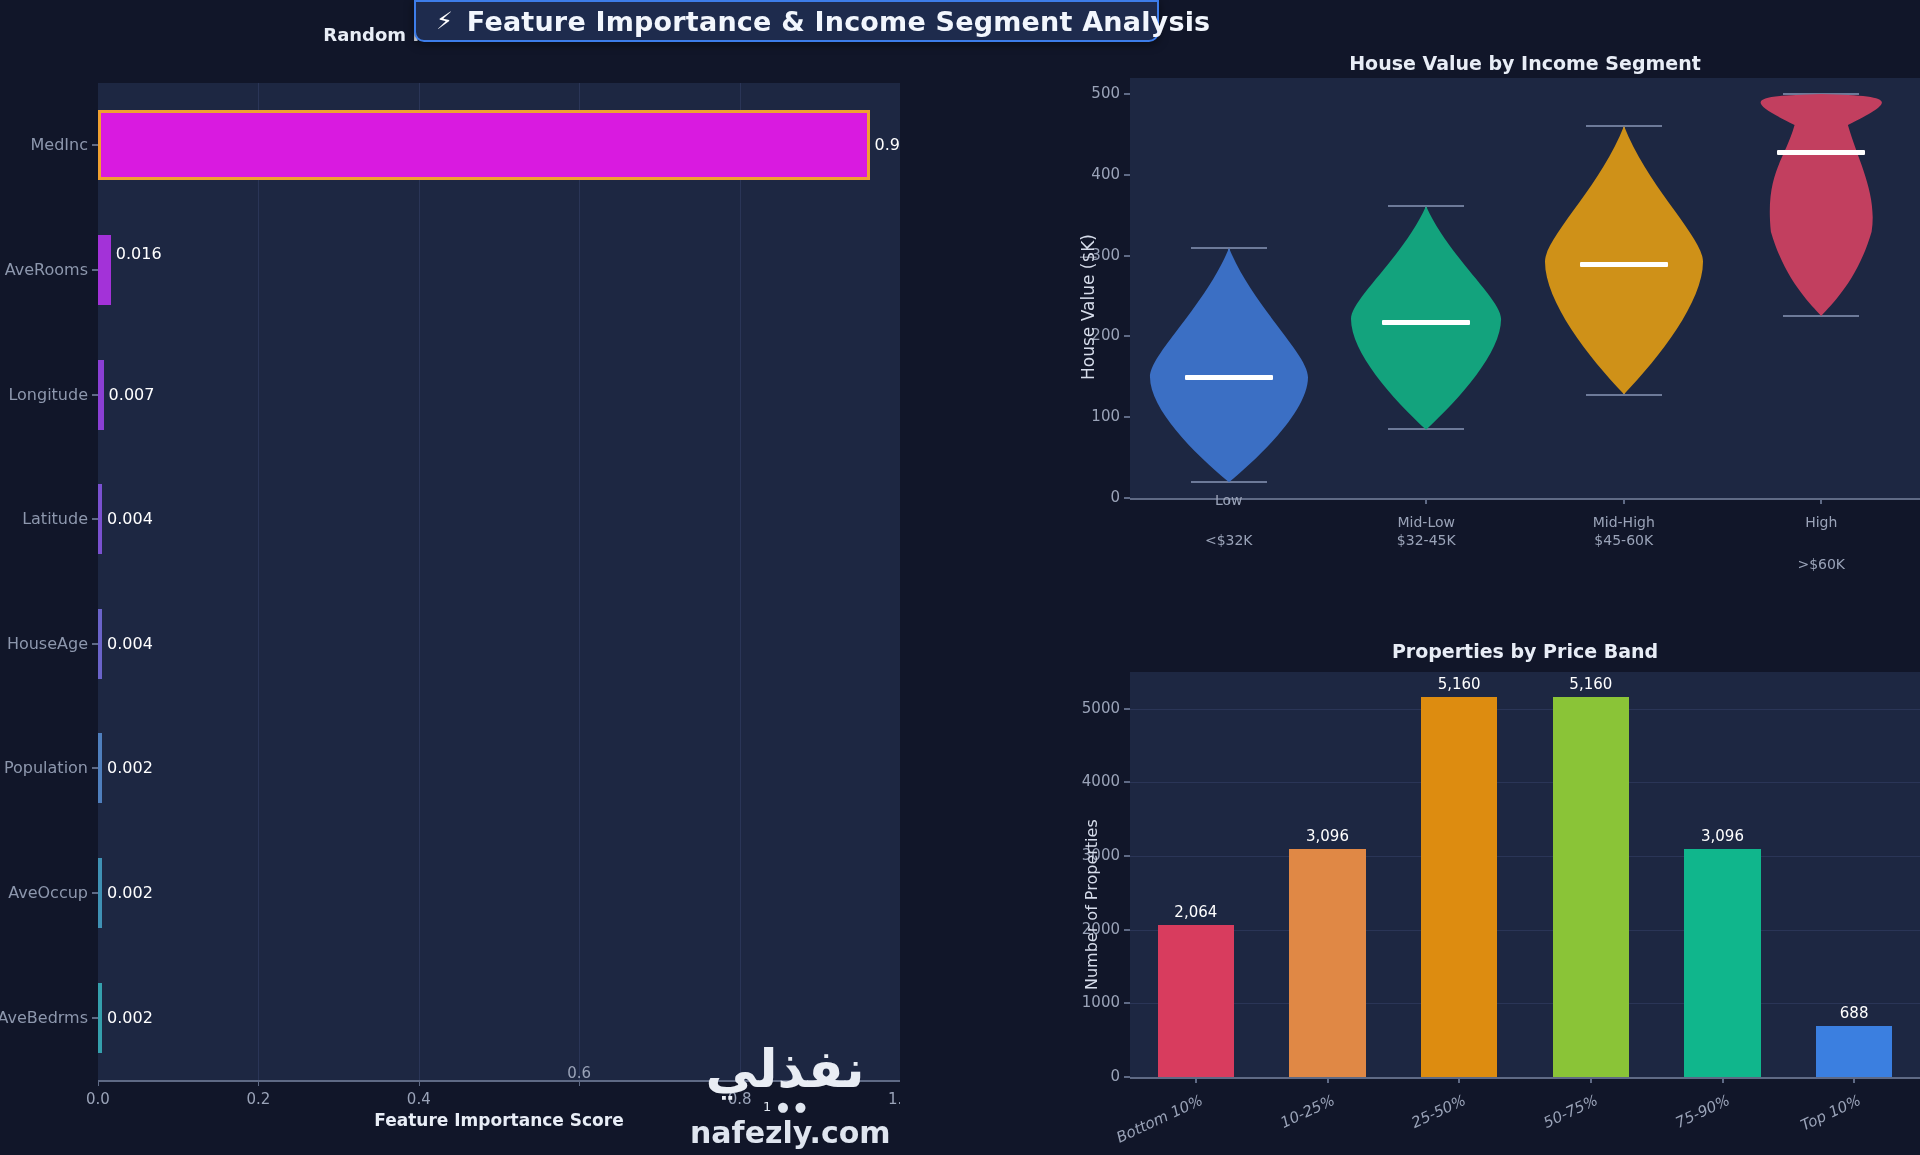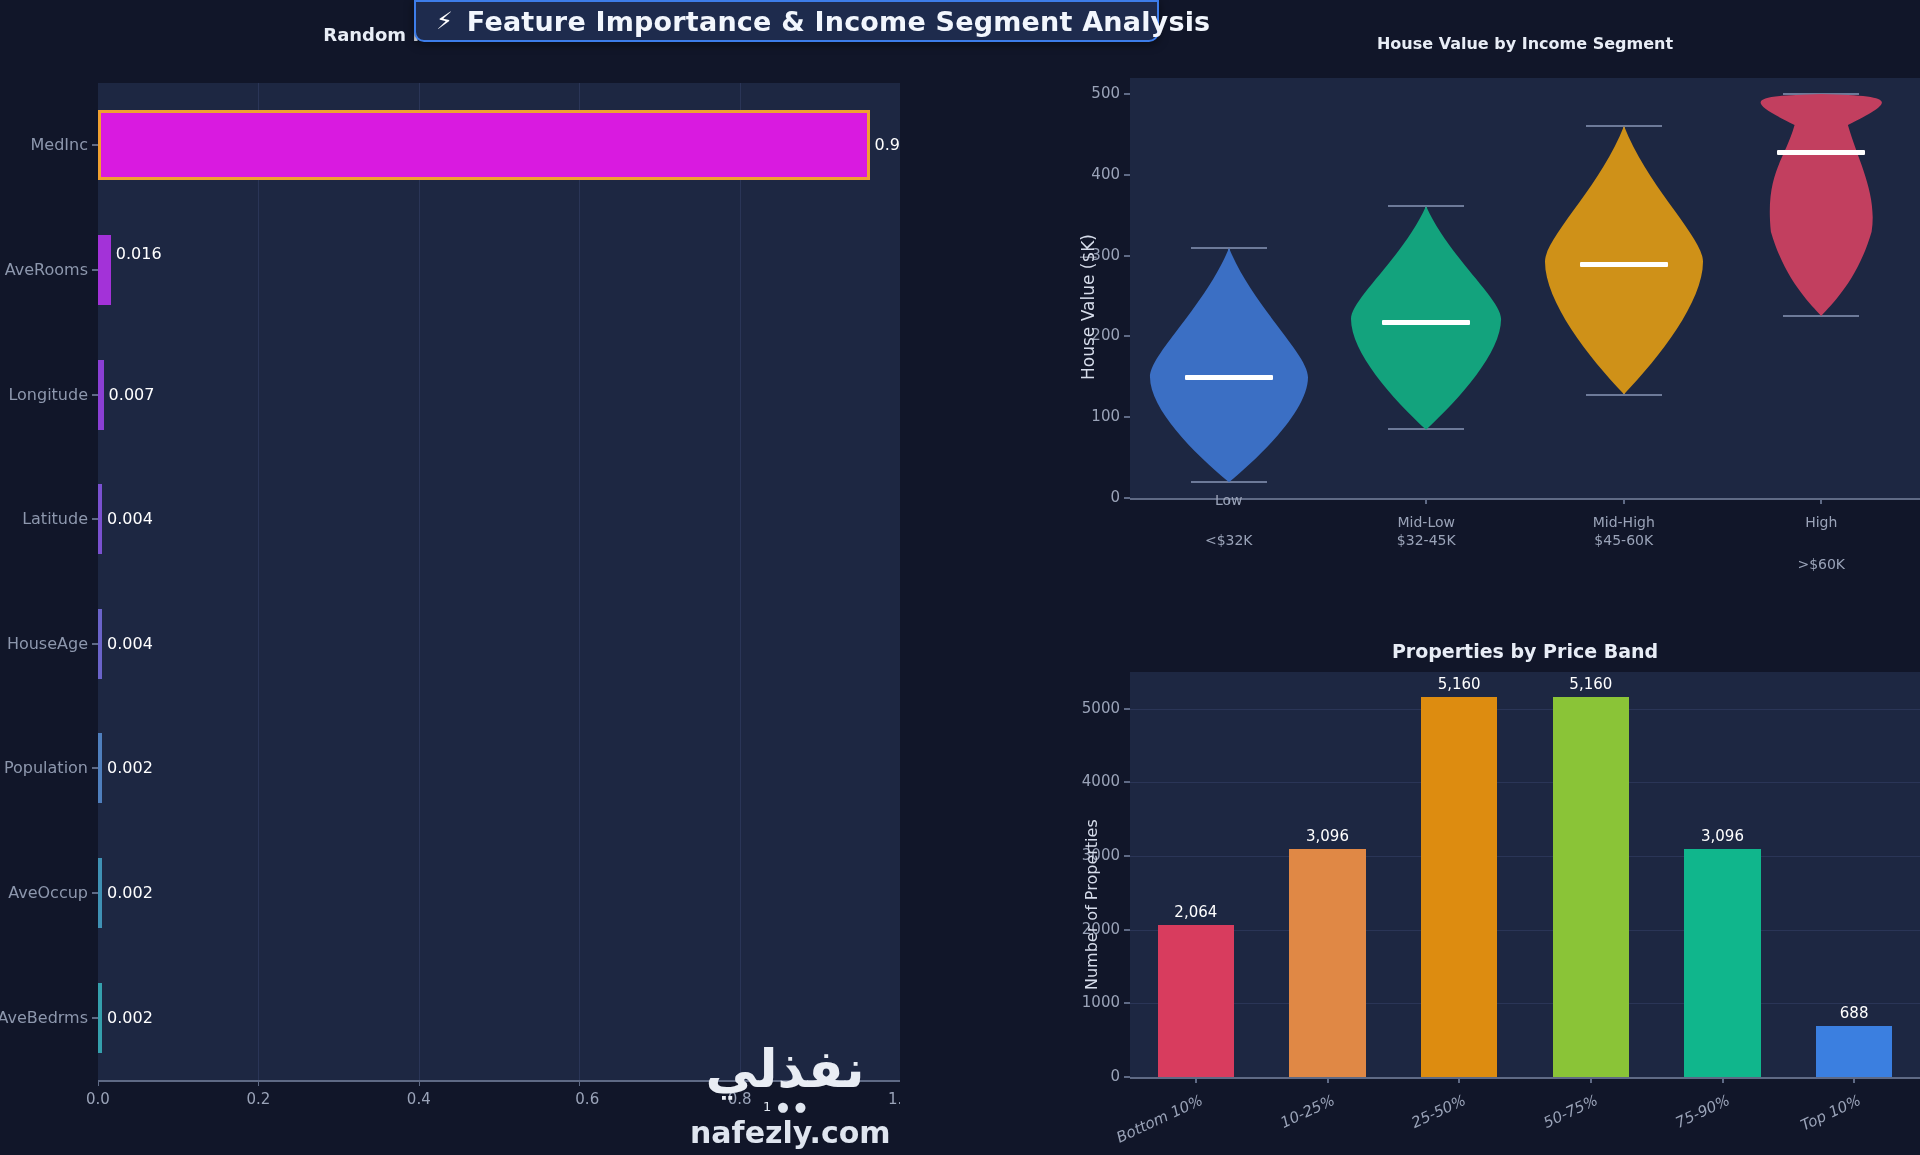--- a/index.html
+++ b/index.html
@@ -31,21 +31,21 @@
   .hbar{position:absolute;left:0;}
   .hbar-label{position:absolute;font-size:16px;color:#ffffff;white-space:nowrap;}
   .cat-label{position:absolute;font-size:16px;color:#8d97ad;text-align:right;
              white-space:nowrap;}
 
   
   #right-col{left:900px;top:0;width:1020px;height:1155px;background:#111629;}
   #violin-plot-bg{left:1130px;top:78px;width:790px;height:420px;}
   #bar-plot-bg{left:1130px;top:672px;width:790px;height:405px;}
 
-  .violin-title{position:absolute;left:1130px;top:34px;width:790px;font-size:16px;}
+  .violin-title{position:absolute;left:1130px;top:52px;width:790px;font-size:19px;}
   .bar-title{position:absolute;left:1130px;top:640px;width:790px;font-size:19px;}
 
   .whisker{position:absolute;background:#6d7a99;}
   .median{position:absolute;background:#ffffff;height:5px;border-radius:1px;}
 
   .vbar{position:absolute;bottom:0;}
   .vbar-label{position:absolute;font-size:15px;color:#ffffff;text-align:center;}
   .xcat{position:absolute;font-size:15px;color:#9aa3b8;white-space:nowrap;
         transform-origin:100% 0;transform:rotate(-25deg);font-style:italic;}
   .xcat2{position:absolute;font-size:14px;color:#9aa3b8;white-space:nowrap;
@@ -68,21 +68,21 @@
       <div class="tickmark" style="left:98px;top:1080px;width:1px;height:6px;"></div>
       <div class="tick" style="left:78px;top:1090px;width:40px;text-align:center;">0.0</div>
       <div class="axisline" style="left:258.4px;top:83px;width:1px;height:997px;background:#2a3557;"></div>
       <div class="tickmark" style="left:258.4px;top:1080px;width:1px;height:6px;"></div>
       <div class="tick" style="left:238.39999999999998px;top:1090px;width:40px;text-align:center;">0.2</div>
       <div class="axisline" style="left:418.8px;top:83px;width:1px;height:997px;background:#2a3557;"></div>
       <div class="tickmark" style="left:418.8px;top:1080px;width:1px;height:6px;"></div>
       <div class="tick" style="left:398.8px;top:1090px;width:40px;text-align:center;">0.4</div>
       <div class="axisline" style="left:579.2px;top:83px;width:1px;height:997px;background:#2a3557;"></div>
       <div class="tickmark" style="left:579.2px;top:1080px;width:1px;height:6px;"></div>
-      <div class="tick" style="left:559.2px;top:1090px;width:40px;text-align:right;">0.6</div>
+      <div class="tick" style="left:559.2px;top:1064px;width:40px;text-align:center;">0.6</div>
       <div class="axisline" style="left:739.6px;top:83px;width:1px;height:997px;background:#2a3557;"></div>
       <div class="tickmark" style="left:739.6px;top:1080px;width:1px;height:6px;"></div>
       <div class="tick" style="left:719.6px;top:1090px;width:40px;text-align:center;">0.8</div>
       <div class="axisline" style="left:900px;top:83px;width:1px;height:997px;background:#2a3557;"></div>
       <div class="tickmark" style="left:900px;top:1080px;width:1px;height:6px;"></div>
       <div class="tick" style="left:880px;top:1090px;width:40px;text-align:center;">1.0</div>
       <div class="axisline" style="left:98px;top:1080px;width:802px;height:2px;background:#5f6a85;"></div>
       <div class="cat-label" style="left:-102px;top:135.3125px;width:190px;">MedInc</div>
       <div class="tickmark" style="left:92px;top:144.3125px;width:6px;height:2px;"></div>
       <div class="hbar" style="left:98px;top:110.3125px;width:771.524px;height:70px;background:#d91ae0;border:3px solid #f0a030;box-sizing:border-box;"></div>
@@ -109,20 +109,21 @@
       <div class="hbar-label" style="left:107px;top:758.4375px;">0.002</div>
       <div class="cat-label" style="left:-102px;top:883.0625px;width:190px;">AveOccup</div>
       <div class="tickmark" style="left:92px;top:892.0625px;width:6px;height:2px;"></div>
       <div class="hbar" style="left:98px;top:858.0625px;width:4px;height:70px;background:#3f91b4;"></div>
       <div class="hbar-label" style="left:107px;top:883.0625px;">0.002</div>
       <div class="cat-label" style="left:-102px;top:1007.6875px;width:190px;">AveBedrms</div>
       <div class="tickmark" style="left:92px;top:1016.6875px;width:6px;height:2px;"></div>
       <div class="hbar" style="left:98px;top:982.6875px;width:4px;height:70px;background:#35a0ad;"></div>
       <div class="hbar-label" style="left:107px;top:1007.6875px;">0.002</div>
     </div>
+  <div class="axis-title" style="position:absolute;left:98px;top:1110px;width:802px;font-size:17px;font-weight:bold;">Feature Importance Score</div>
 </div>
 
 <div class="panel" id="right-col"></div>
 
 <div class="axis-title violin-title">House Value by Income Segment</div>
 <div class="plot-bg" id="violin-plot-bg"></div>
 <div id="violin-elems">
     <div class="tickmark" style="left:1124px;top:497px;width:6px;height:2px;"></div>
     <div class="tick" style="left:1068px;top:488px;width:52px;text-align:right;">0</div>
     <div class="tickmark" style="left:1124px;top:416.2307692307692px;width:6px;height:2px;"></div>

